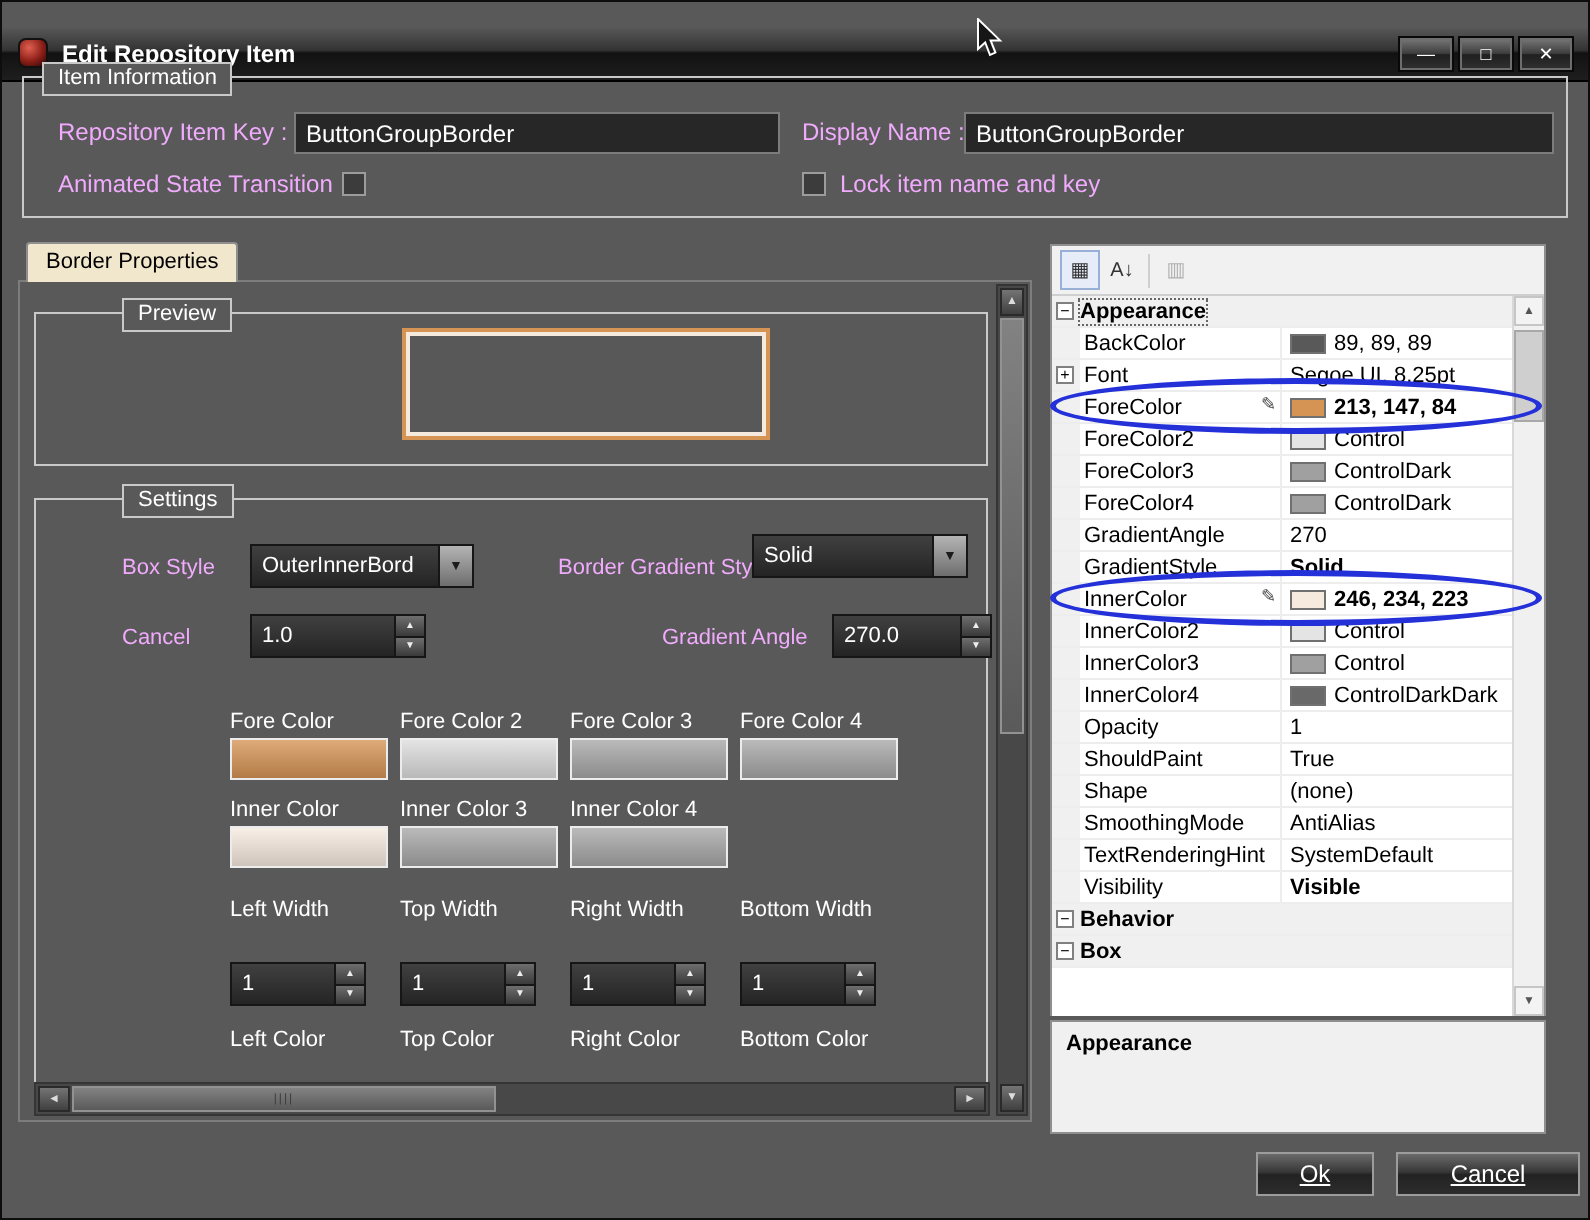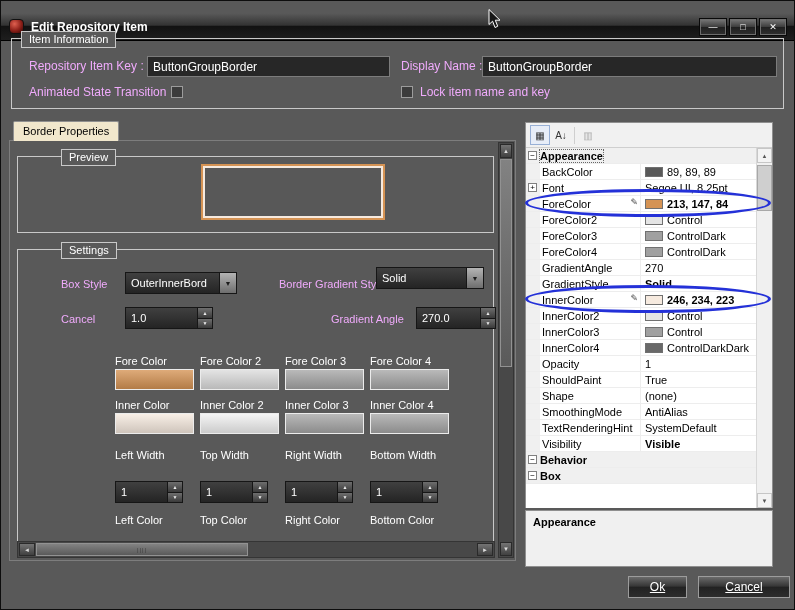--- a/index.html
+++ b/index.html
@@ -189,24 +189,20 @@
         <div class="cg-label">Fore Color 4</div>
         <div class="cg-swatch" style="background:linear-gradient(rgba(255,255,255,.22),rgba(0,0,0,.16)),#A6A6A6"></div>
       </div>
     </div>
   <div class="cg-row" style="left:114px;top:398px">
       <div class="cg-cell">
         <div class="cg-label">Inner Color</div>
         <div class="cg-swatch" style="background:linear-gradient(rgba(255,255,255,.22),rgba(0,0,0,.16)),#F6EADF"></div>
       </div>
       <div class="cg-cell">
-        <div class="cg-label">Inner Color 2</div>
-        <div class="cg-swatch" style="background:linear-gradient(rgba(255,255,255,.22),rgba(0,0,0,.16)),#F2F2F2"></div>
-      </div>
-      <div class="cg-cell">
         <div class="cg-label">Inner Color 3</div>
         <div class="cg-swatch" style="background:linear-gradient(rgba(255,255,255,.22),rgba(0,0,0,.16)),#A6A6A6"></div>
       </div>
       <div class="cg-cell">
         <div class="cg-label">Inner Color 4</div>
         <div class="cg-swatch" style="background:linear-gradient(rgba(255,255,255,.22),rgba(0,0,0,.16)),#A6A6A6"></div>
       </div>
     </div>
   <div class="cg-row" style="left:114px;top:448px">
       <div class="cg-cell">

